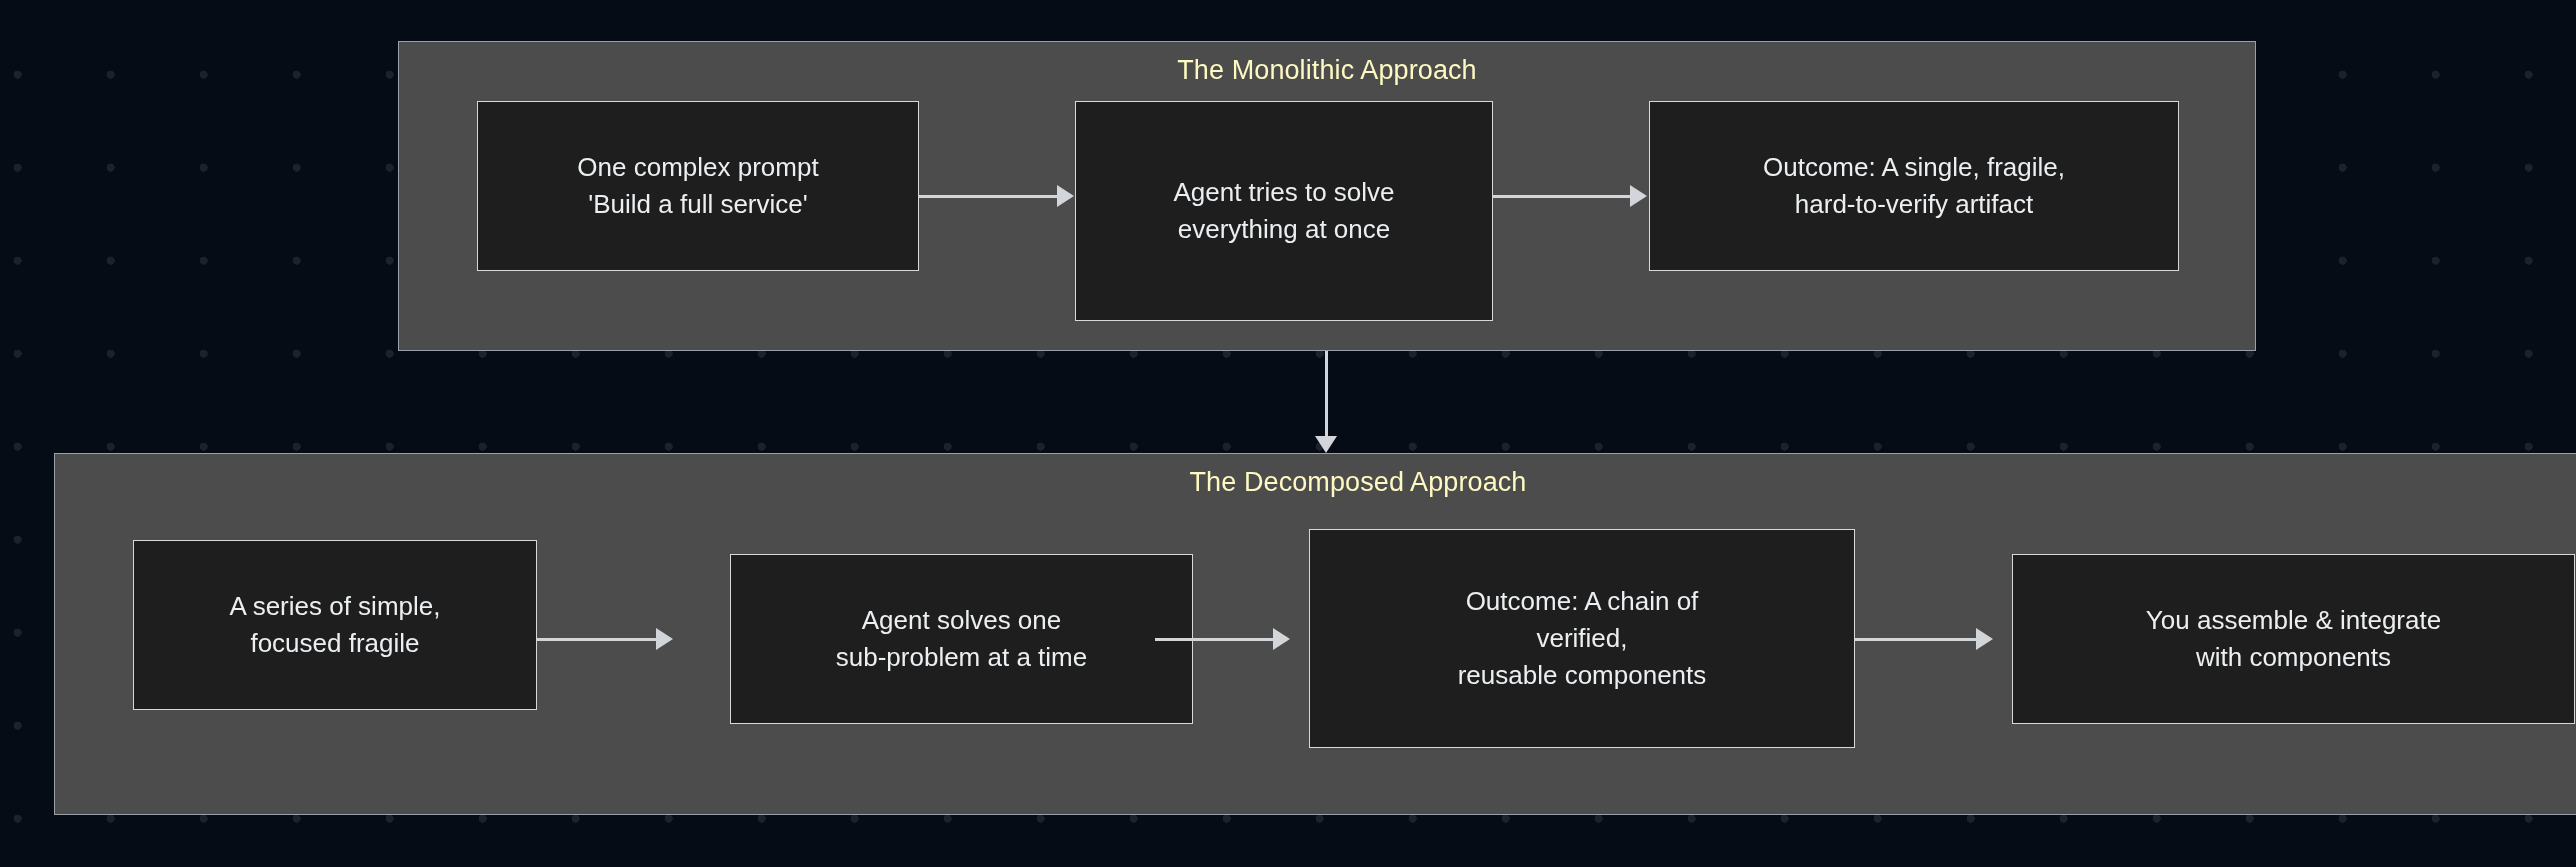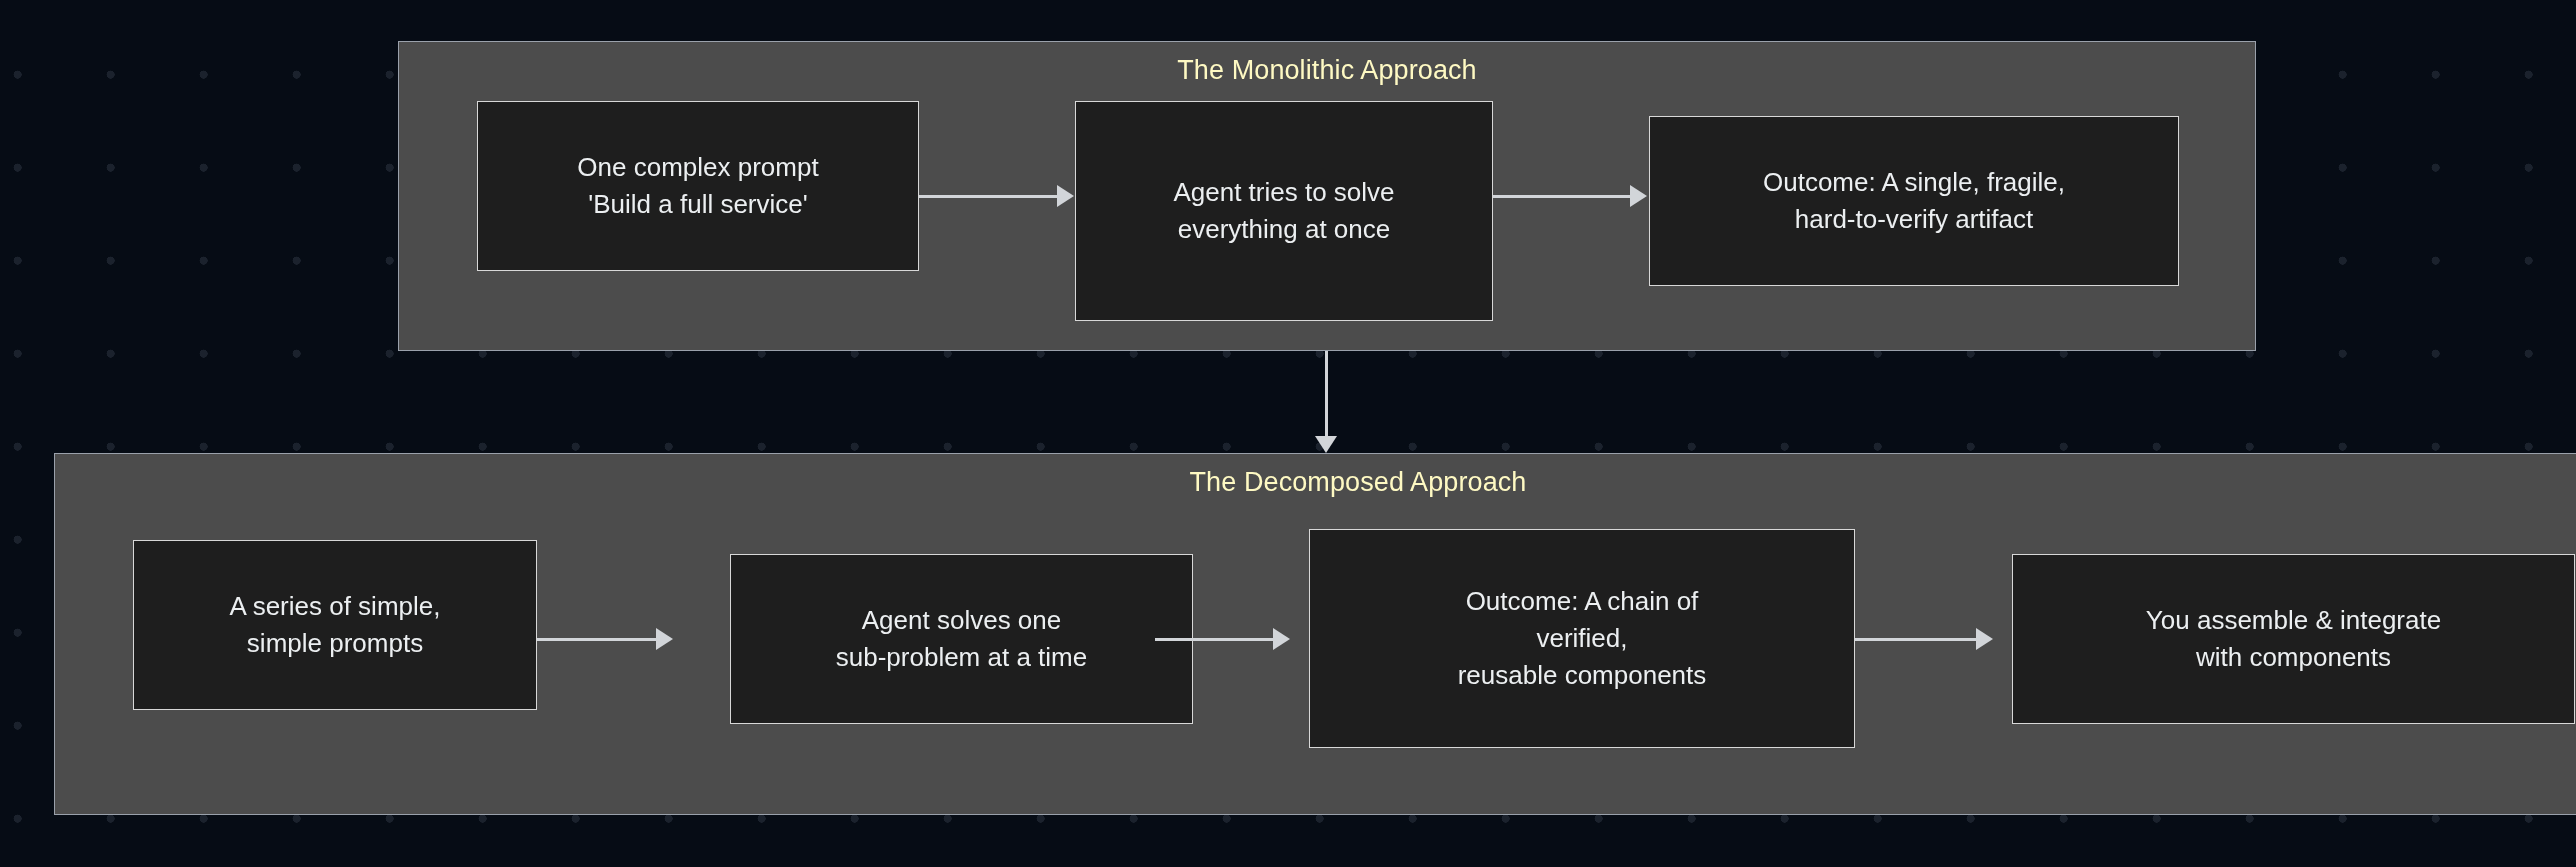--- a/index.html
+++ b/index.html
@@ -95,41 +95,41 @@
   <div class="node" style="left:477px; top:101px; width:442px; height:170px;">
     <span class="line">One complex prompt</span>
     <span class="line">'Build a full service'</span>
   </div>
 
   <div class="node" style="left:1075px; top:101px; width:418px; height:220px;">
     <span class="line">Agent tries to solve</span>
     <span class="line">everything at once</span>
   </div>
 
-  <div class="node" style="left:1649px; top:101px; width:530px; height:170px;margin-top:15px;">
+  <div class="node" style="left:1649px; top:101px; width:530px; height:170px;">
     <span class="line">Outcome: A single, fragile,</span>
     <span class="line">hard-to-verify artifact</span>
   </div>
 
   <div class="edge-h" style="left:919px; top:195px; width:139px;"></div>
   <div class="arrow-r" style="left:1057px; top:185px;"></div>
 
   <div class="edge-h" style="left:1493px; top:195px; width:138px;"></div>
   <div class="arrow-r" style="left:1630px; top:185px;"></div>
 
   <div class="edge-v" style="left:1325px; top:351px; width:2.6px; height:87px;"></div>
   <div class="arrow-d" style="left:1315px; top:436px;"></div>
 
   <div class="panel" style="left:54px; top:453px; width:2608px; height:362px;">
     <div class="panel-title" style="top:14.4px;">The Decomposed Approach</div>
   </div>
 
   <div class="node" style="left:133px; top:540px; width:404px; height:170px;">
     <span class="line">A series of simple,</span>
-    <span class="line">simple prompts</span>
+    <span class="line">focused fragile</span>
   </div>
 
   <div class="node" style="left:730px; top:554px; width:463px; height:170px;">
     <span class="line">Agent solves one</span>
     <span class="line">sub-problem at a time</span>
   </div>
 
   <div class="node" style="left:1309px; top:529px; width:546px; height:219px;">
     <span class="line">Outcome: A chain of</span>
     <span class="line">verified,</span>

